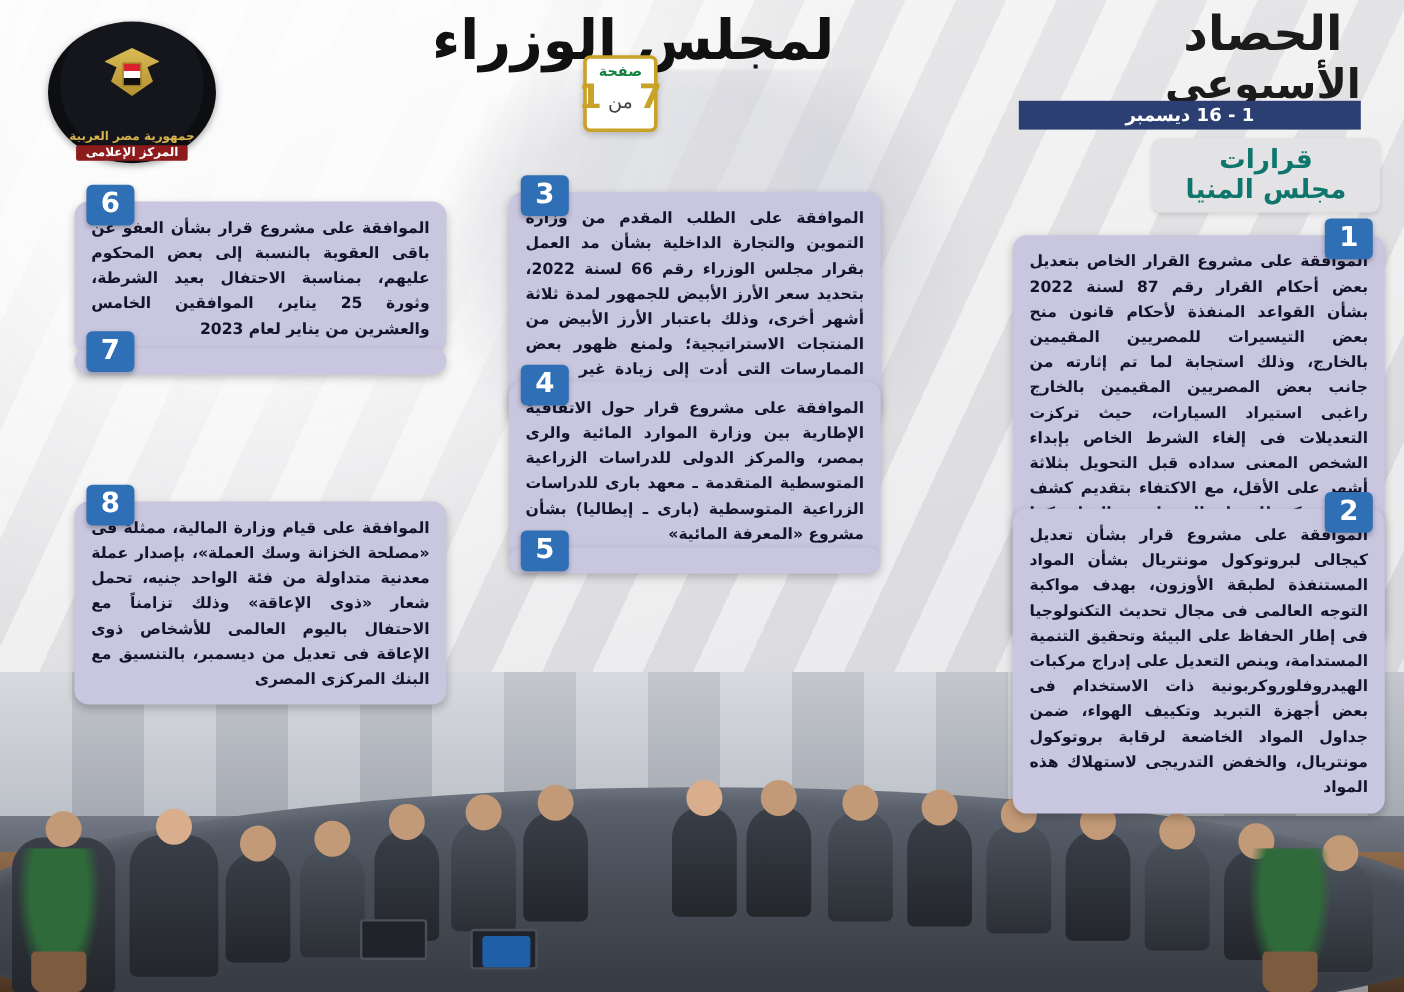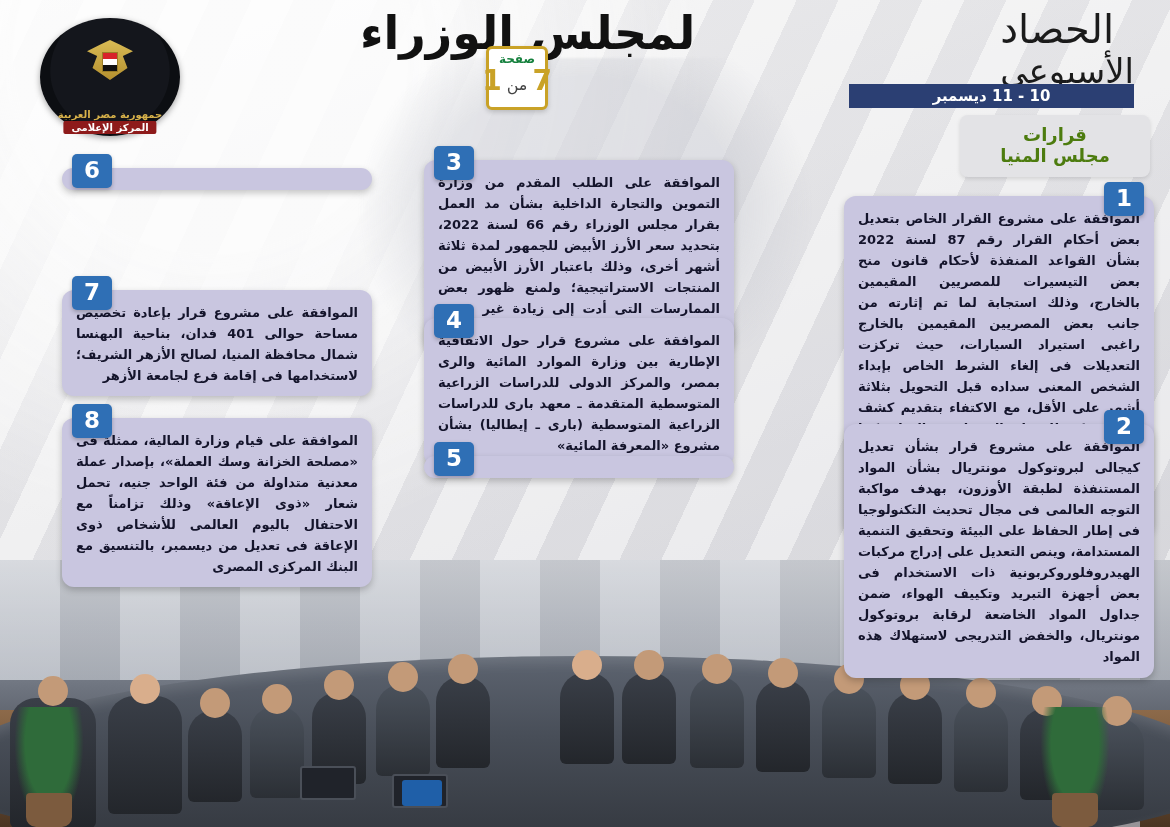--- a/index.html
+++ b/index.html
@@ -77,22 +77,22 @@
   .monitor { position:absolute; width:56px; height:34px; background:#20232a; border-radius:3px;
     border:2px solid #4a4f58; }
   .bluebox { position:absolute; width:40px; height:26px; background:#1f5fa8; border-radius:3px; }
 
   
   .header-band {
     position:absolute; left:0; top:0; width:1170px; height:120px;
     background: linear-gradient(90deg, rgba(255,255,255,0) 0%, rgba(255,255,255,.0) 40%, rgba(255,255,255,0) 100%);
   }
   .title-main {
-    position:absolute; right:36px; top:8px; text-align:left;
-    color:#1b1b1b; font-weight:normal; line-height:1.05;
+    position:absolute; right:36px; top:8px; text-align:center;
+    color:#1b1b1b; font-weight:bold; line-height:1.05;
   }
   .title-main .l1 { font-size:40px; letter-spacing:-.5px; }
   .title-main .l2 { font-size:34px; margin-top:4px; }
   .date-band {
     position:absolute; right:36px; top:84px; width:285px; height:24px;
     background:#2b3f73; color:#fff; font-size:15px; font-weight:bold;
     display:flex; align-items:center; justify-content:center;
     letter-spacing:.3px;
   }
   .big-title {
@@ -143,21 +143,21 @@
     font-weight:bold; border-radius:2px; white-space:nowrap;
   }
 
   
   .section-label {
     position:absolute; right:20px; top:115px; width:190px; height:62px;
     background:#e3e3e6; border-radius:8px;
     display:flex; flex-direction:column; align-items:center; justify-content:center;
     box-shadow:0 2px 4px rgba(0,0,0,.12);
   }
-  .section-label span { color:#4d7c0f; font-size:18px; font-weight:bold; line-height:1.15; }
+  .section-label span { color:#0f766e; font-size:22px; font-weight:bold; line-height:1.15; }
 
   
   .card {
     position:absolute;
     background:#c9c6e0;
     border-radius:12px;
     box-shadow:0 3px 7px rgba(0,0,0,.22);
     padding:12px 14px 10px 14px;
     color:#14142b;
     font-size:13px;
@@ -242,21 +242,21 @@
       <div class="ribbon">المركز الإعلامى</div>
     </div>
 
     <div class="title-main">
       <div class="l1">الحصاد</div>
       <div class="l2">الأسبوعى</div>
     </div>
 
     <div class="big-title">لمجلس الوزراء</div>
 
-    <div class="date-band">10 - 11 ديسمبر</div>
+    <div class="date-band">1 - 16 ديسمبر</div>
 
     <div class="page-chip">
       <div class="lbl">صفحة</div>
       <div class="nums">
         <span class="tot">7</span>
         <span class="of">من</span>
         <span class="cur">1</span>
       </div>
     </div>
 
@@ -285,25 +285,25 @@
     <div class="badge left">4</div>
     <div>الموافقة على مشروع قرار حول الاتفاقية الإطارية بين وزارة الموارد المائية والرى بمصر، والمركز الدولى للدراسات الزراعية المتوسطية المتقدمة ـ معهد بارى للدراسات الزراعية المتوسطية (بارى ـ إيطاليا) بشأن مشروع «المعرفة المائية»</div>
   </div>
 
   <div class="card" id="card5">
     <div class="badge left">5</div>
   </div>
 
   <div class="card" id="card6">
     <div class="badge left">6</div>
+    <div>الموافقة على مشروع قرار بشأن العفو عن باقى العقوبة بالنسبة إلى بعض المحكوم عليهم، بمناسبة الاحتفال بعيد الشرطة، وثورة 25 يناير، الموافقين الخامس والعشرين من يناير لعام 2023</div>
   </div>
 
   <div class="card" id="card7">
     <div class="badge left">7</div>
-    <div>الموافقة على مشروع قرار بإعادة تخصيص مساحة حوالى 401 فدان، بناحية البهنسا شمال محافظة المنيا، لصالح الأزهر الشريف؛ لاستخدامها فى إقامة فرع لجامعة الأزهر</div>
   </div>
 
   <div class="card" id="card8">
     <div class="badge left">8</div>
     <div>الموافقة على قيام وزارة المالية، ممثلة فى «مصلحة الخزانة وسك العملة»، بإصدار عملة معدنية متداولة من فئة الواحد جنيه، تحمل شعار «ذوى الإعاقة» وذلك تزامناً مع الاحتفال باليوم العالمى للأشخاص ذوى الإعاقة فى تعديل من ديسمبر، بالتنسيق مع البنك المركزى المصرى</div>
   </div>
 
 </div>
 
 </body></html>

